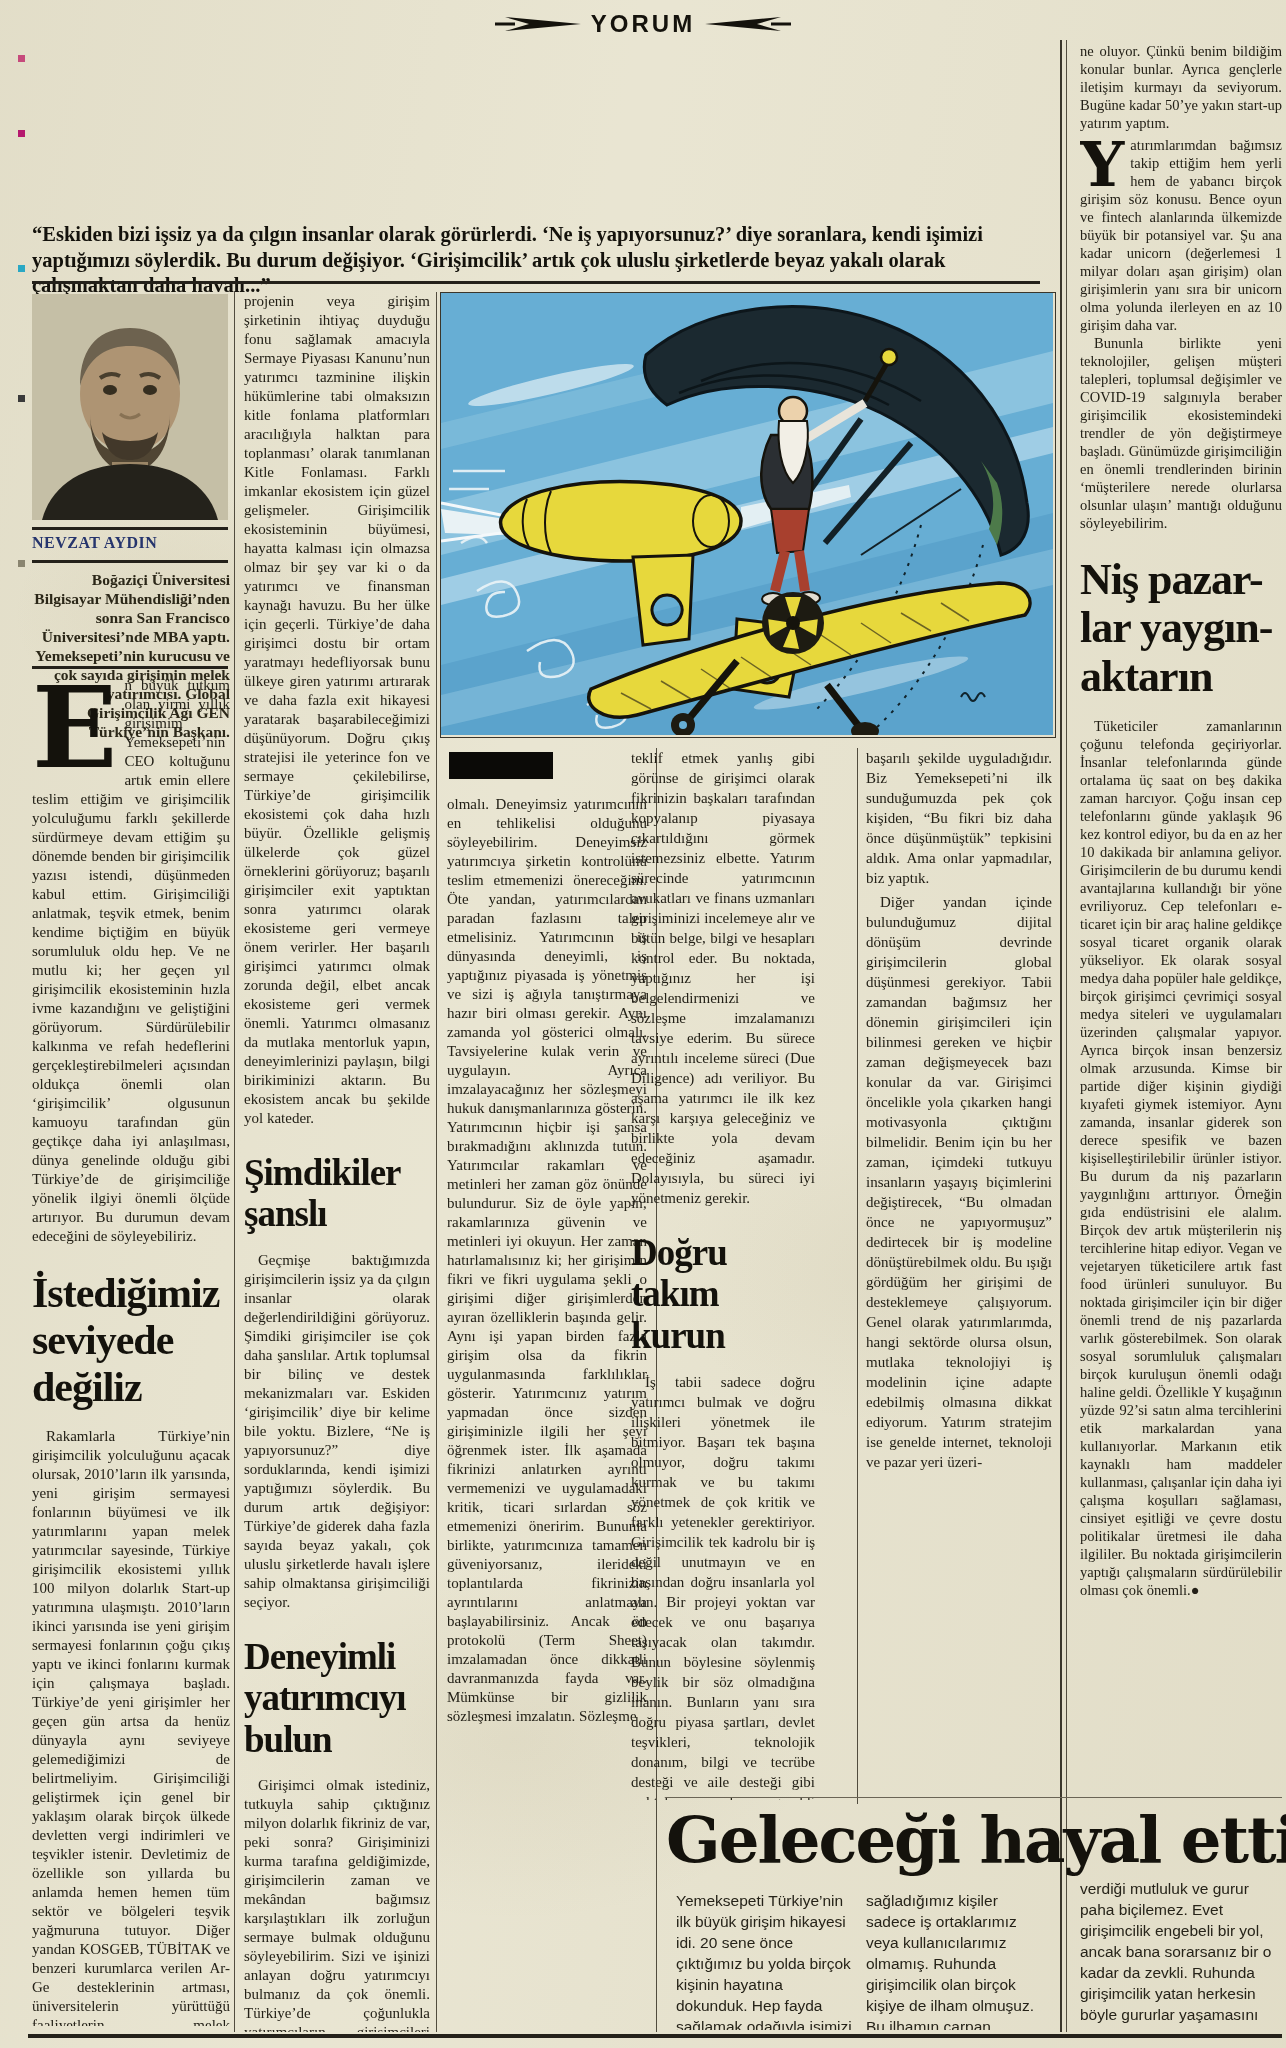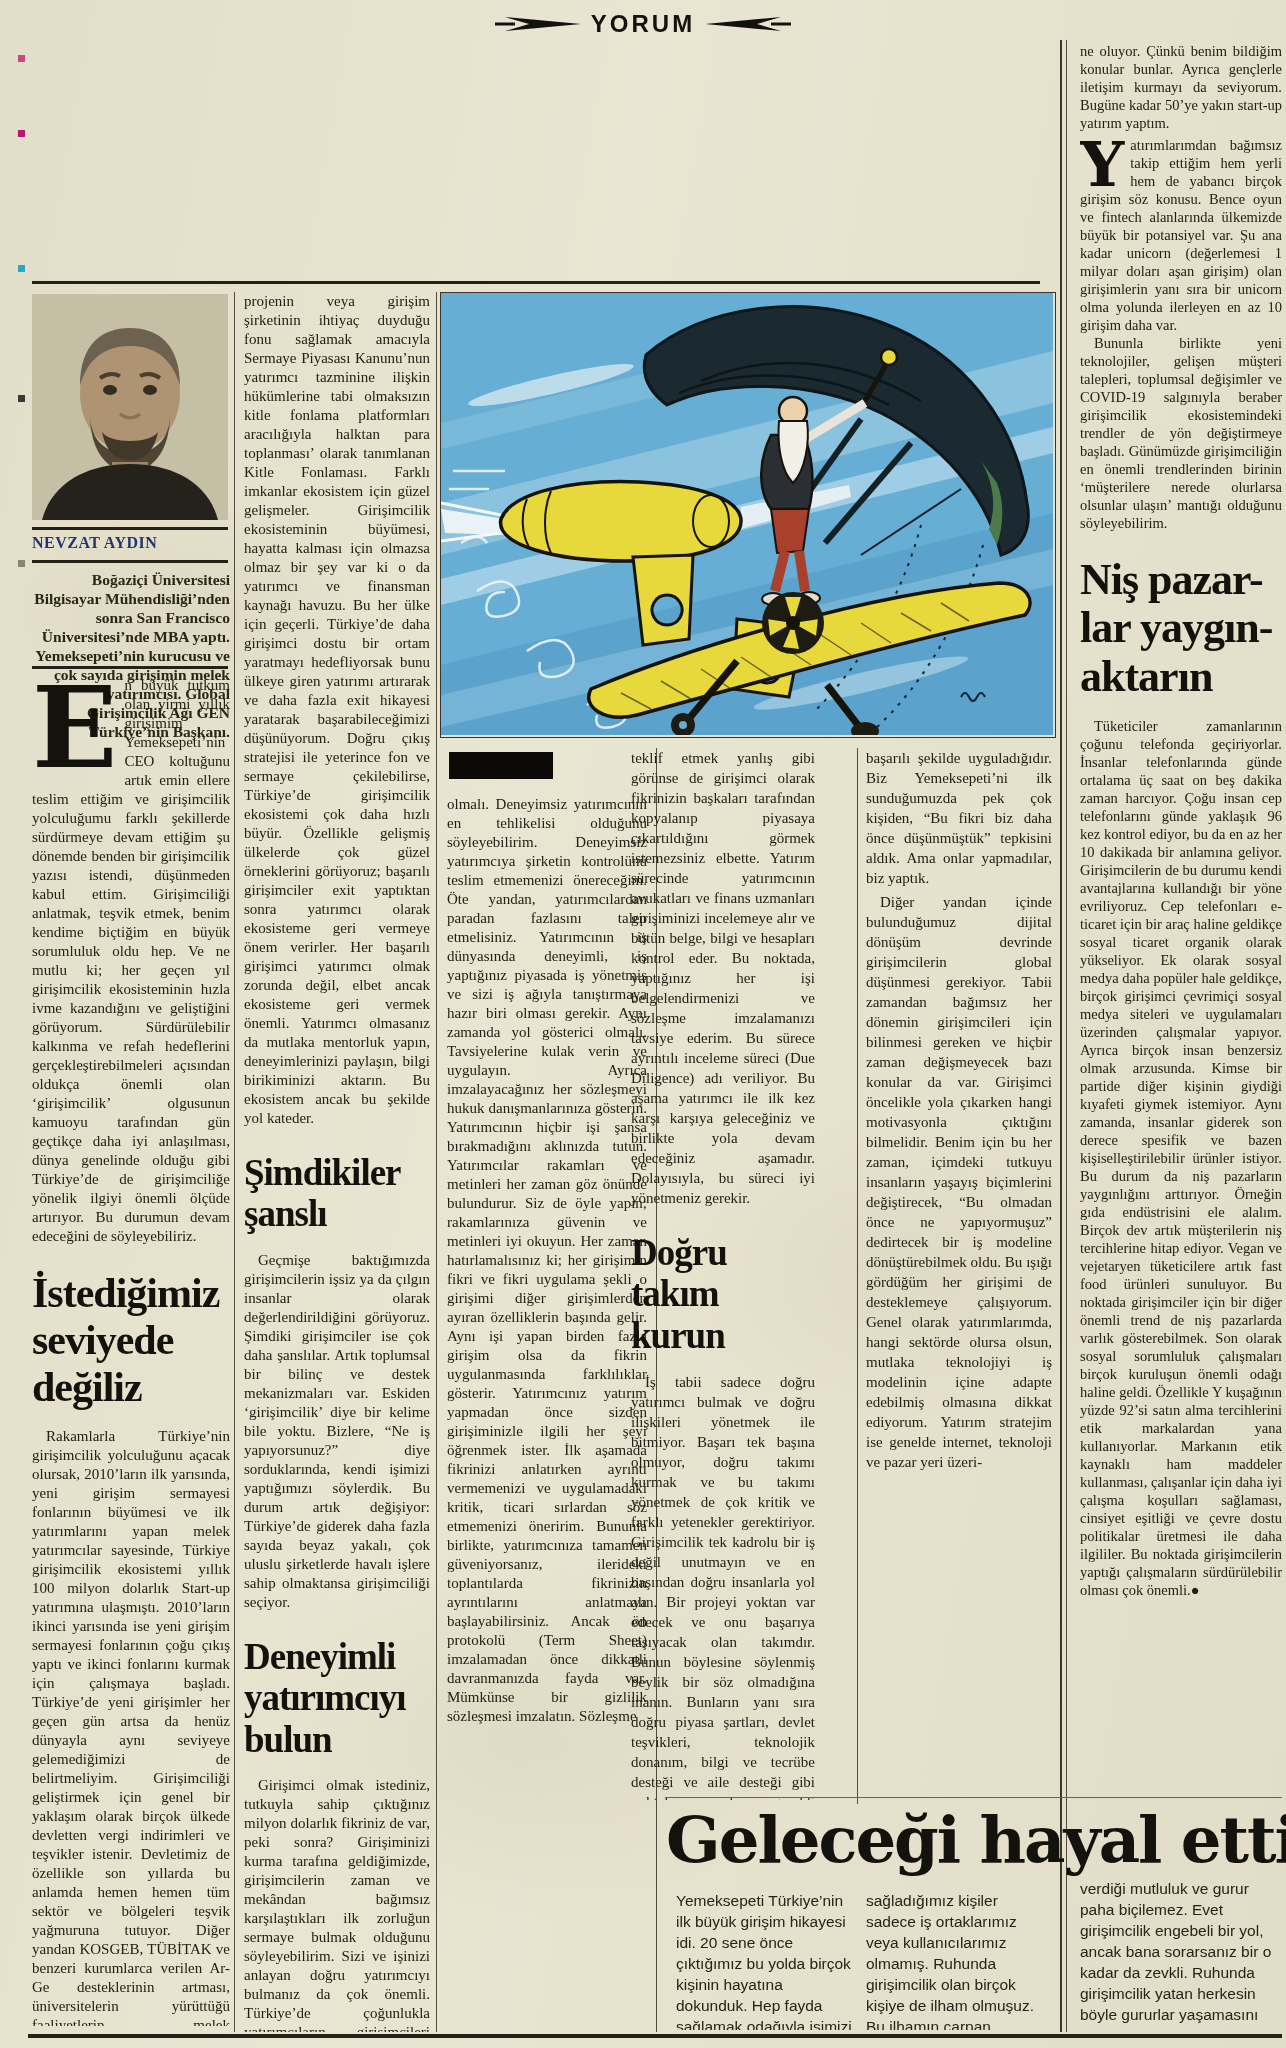--- a/index.html
+++ b/index.html
@@ -57,20 +57,21 @@
         <rect x="0" y="8.5" width="20" height="3" fill="#14120c"></rect>
       </svg>
     <span>YORUM</span>
     <svg width="86" height="20">
         <polygon points="0,10 76,3 52,10 76,17" fill="#14120c"></polygon>
         <rect x="66" y="8.5" width="20" height="3" fill="#14120c"></rect>
       </svg>
   </div>
 
 
+  <div class="abs deck">“Eskiden bizi işsiz ya da çılgın insanlar olarak görürlerdi. ‘Ne iş yapıyorsunuz?’ diye soranlara, kendi işimizi yaptığımızı söylerdik. Bu durum değişiyor. ‘Girişimcilik’ artık çok uluslu şirketlerde beyaz yakalı olarak çalışmaktan daha havalı...”</div>
   <div class="abs hrule" style="left:32px;top:281px;width:1008px;height:3px;"></div>
 
   <div class="abs" style="left:32px;top:294px;width:196px;height:226px;">
     <svg width="196" height="226" viewBox="0 0 196 226">
       <rect width="196" height="226" fill="#d6d0bc"></rect>
       <rect width="196" height="226" fill="#c9c2ab" opacity=".4"></rect>
       <ellipse cx="98" cy="100" rx="50" ry="58" fill="#b59a7c"></ellipse>
       <path d="M48 92 C48 50 70 34 98 34 C126 34 148 50 148 92 C140 62 120 52 98 52 C76 52 56 62 48 92 Z" fill="#6b6152"></path>
       <path d="M58 120 C58 160 78 178 98 178 C118 178 138 160 138 120 C138 148 120 160 98 160 C76 160 58 148 58 120 Z" fill="#4a4033"></path>
       <path d="M70 138 C78 150 118 150 126 138 C122 158 112 166 98 166 C84 166 74 158 70 138 Z" fill="#3b3228"></path>

